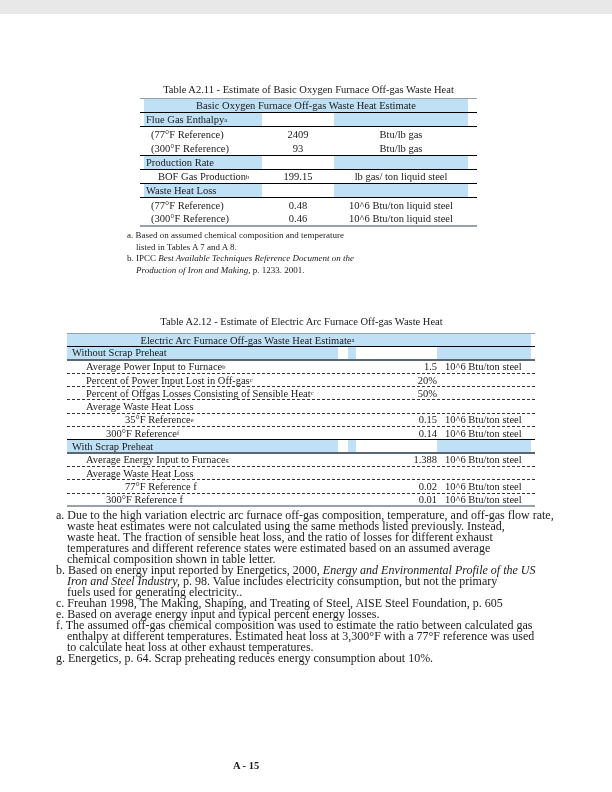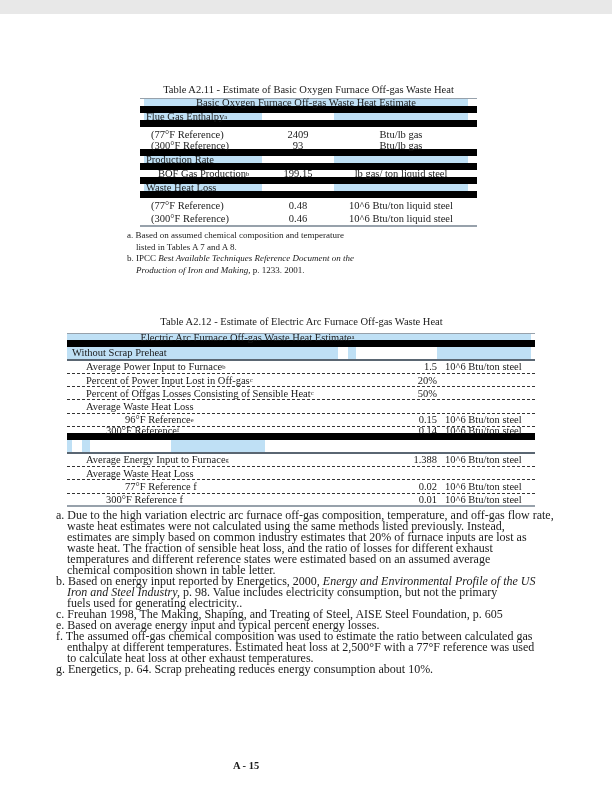--- a/index.html
+++ b/index.html
@@ -10,21 +10,21 @@
     color:#1a1a1a;
   }
   .title { position:absolute; text-align:center; font-size:10.5px; white-space:nowrap; }
   sup { font-size:6.5px; vertical-align:super; line-height:0; }
 
   
   .tbl { position:absolute; border-top:1px solid #97a1ab; }
   .row { display:flex; align-items:center; box-sizing:border-box; }
   .cell { box-sizing:border-box; height:100%; display:flex; align-items:center; white-space:nowrap; overflow:visible; }
   .blue { background:#bfe0f5; }
-  .bb   { border-bottom:7px solid #000000;text-align:right; }
+  .bb   { border-bottom:1px solid #000000;text-align:right; }
   .bbd  { border-bottom:2px solid #5a6672; }
   .bb2  { border-bottom:2px solid #97a1ab; }
   .dash { border-bottom:1px dashed #333333; }
 
   
   #t1 { left:140px; top:84px; width:337px; font-size:10.5px; }
   #t1 .row { height:14.2px; }
   #t1 .sp { width:4px; }
   #t1 .l  { width:118px; }
   #t1 .v  { width:72px;  justify-content:center; }
@@ -212,21 +212,21 @@
       <div class="cell l ind1">Average Waste Heat Loss</div>
       <div class="cell g"></div>
       <div class="cell m"></div>
       <div class="cell v"></div>
       <div class="cell u"></div>
       <div class="cell p"></div>
     </div>
     <div class="row dash">
       <div class="cell sp"></div>
       <div class="cell l ind2a">
-          <span>96°F Reference</span>
+          <span>35°F Reference</span>
           <sup>e</sup>
         </div>
       <div class="cell g"></div>
       <div class="cell m"></div>
       <div class="cell v">0.15</div>
       <div class="cell u">10^6 Btu/ton steel</div>
       <div class="cell p"></div>
     </div>
     <div class="row bb">
       <div class="cell sp"></div>
@@ -235,20 +235,21 @@
           <sup>f</sup>
         </div>
       <div class="cell g"></div>
       <div class="cell m"></div>
       <div class="cell v">0.14</div>
       <div class="cell u">10^6 Btu/ton steel</div>
       <div class="cell p"></div>
     </div>
     <div class="row bbd">
       <div class="cell sp blue"></div>
+      <div class="cell l blue">With Scrap Preheat</div>
       <div class="cell g"></div>
       <div class="cell m blue"></div>
       <div class="cell v"></div>
       <div class="cell u blue"></div>
       <div class="cell p"></div>
     </div>
     <div class="row dash">
       <div class="cell sp"></div>
       <div class="cell l ind1">
           <span>Average Energy Input to Furnace</span>
@@ -285,29 +286,28 @@
       <div class="cell m"></div>
       <div class="cell v">0.01</div>
       <div class="cell u">10^6 Btu/ton steel</div>
       <div class="cell p"></div>
     </div>
   </div>
 
   <div id="t2notes" class="notes">
     <div class="note">a. Due to the high variation electric arc furnace off-gas composition, temperature, and off-gas flow rate,</div>
     <div class="note cont">waste heat estimates were not calculated using the same methods listed previously.  Instead,</div>
-    <div class="note cont">estimates are simply based on common industry estimates that 20% of furnace inputs are lost as</div>
     <div class="note cont">waste heat. The fraction of sensible heat loss, and the ratio of losses for different exhaust</div>
     <div class="note cont">temperatures and different reference states were estimated based on an assumed average</div>
     <div class="note cont">chemical composition shown in table letter.</div>
     <div class="note"><span>b. Based on energy input reported by Energetics, 2000, </span><span class="it">Energy and Environmental Profile of the US</span></div>
     <div class="note cont"><span class="it">Iron and Steel Industry,</span><span> p. 98. Value includes electricity consumption, but not the primary</span></div>
     <div class="note cont">fuels used for generating electricity..</div>
     <div class="note">c. Freuhan 1998, The Making, Shaping, and Treating of Steel, AISE Steel Foundation, p. 605</div>
     <div class="note">e. Based on average energy input and typical percent energy losses.</div>
     <div class="note">f. The assumed off-gas chemical composition was used to estimate the ratio between calculated gas</div>
-    <div class="note cont">enthalpy at different temperatures.  Estimated heat loss at 2,500°F with a 77°F reference was used</div>
+    <div class="note cont">enthalpy at different temperatures.  Estimated heat loss at 3,300°F with a 77°F reference was used</div>
     <div class="note cont">to calculate heat loss at other exhaust temperatures.</div>
     <div class="note">g. Energetics, p. 64. Scrap preheating reduces energy consumption about 10%.</div>
   </div>
 
   <div id="footer">A - 15</div>
 </div>
 
 </body></html>

